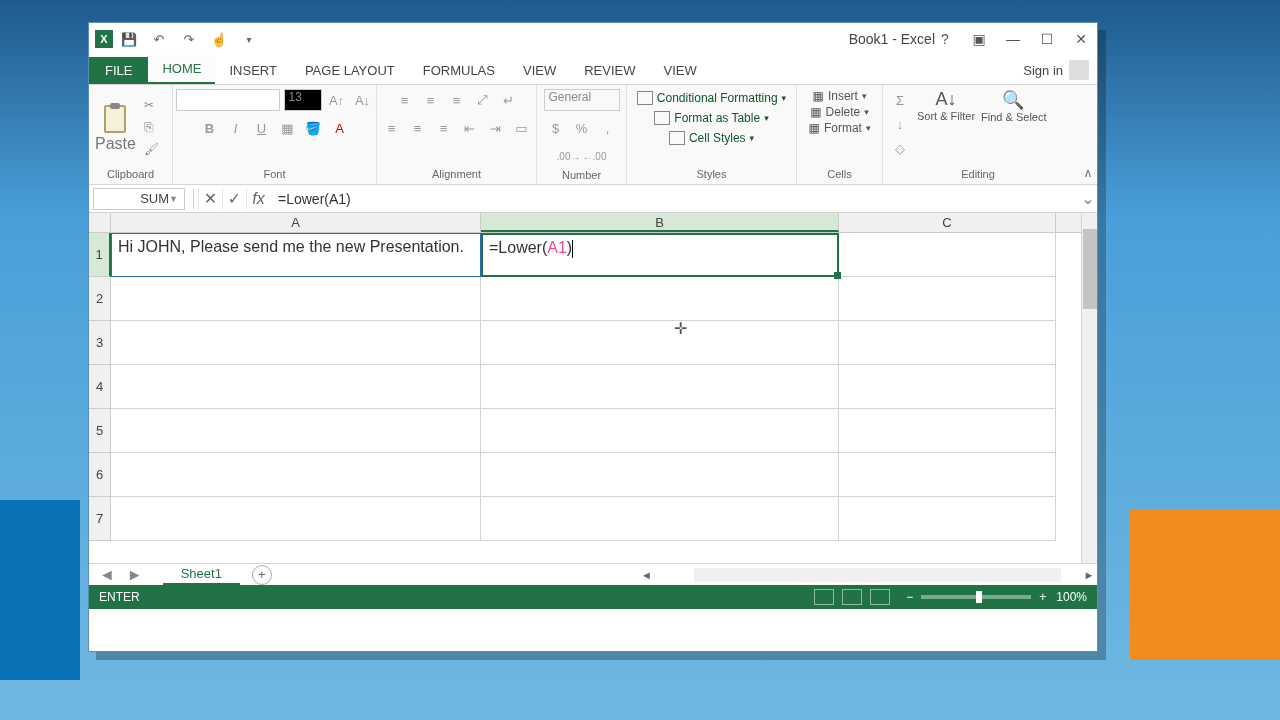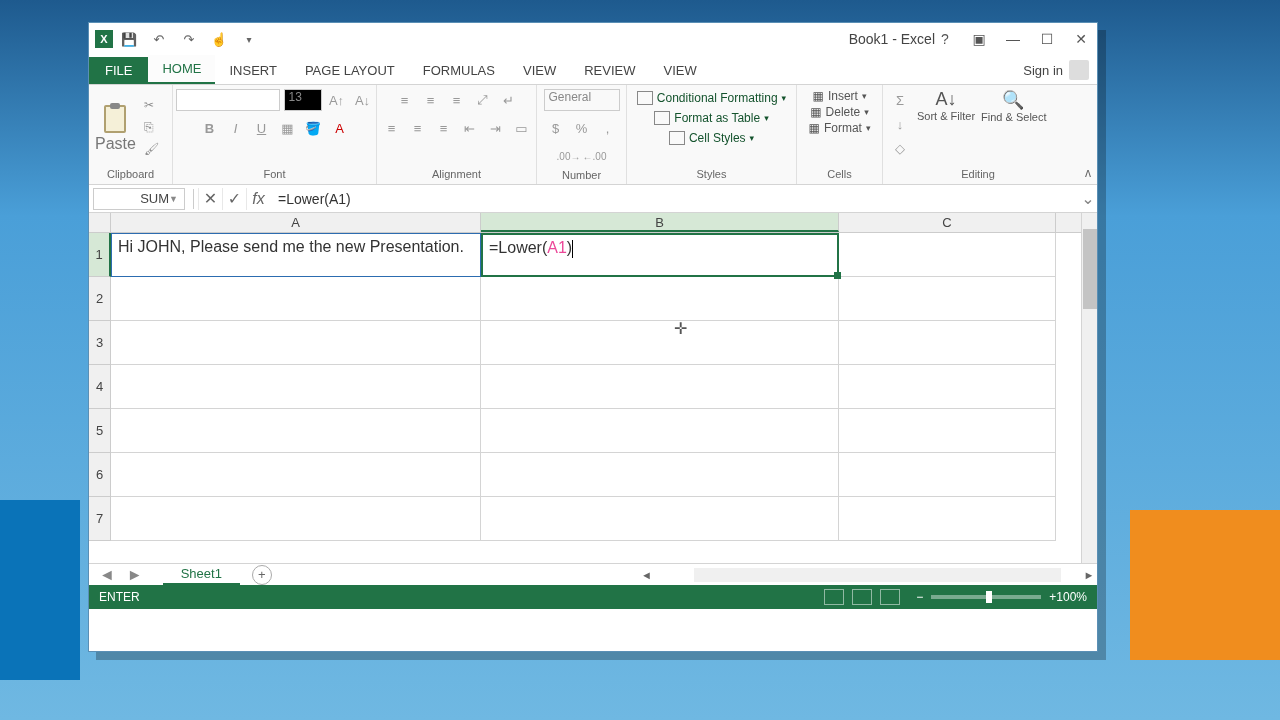--- a/index.html
+++ b/index.html
@@ -351,17 +351,17 @@
     <div class="view-btns">
       <div class="view-btn"></div>
       <div class="view-btn"></div>
       <div class="view-btn"></div>
     </div>
     <span>−</span>
     <div class="zoom-slider">
         <div class="zoom-thumb"></div>
       </div>
     <span>+</span>
-    <span style="">100%</span>
+    <span style="margin-left:10px">100%</span>
   </div>
 
   <div class="cursor-cross">✛</div>
 </div>
 
 </body></html>

